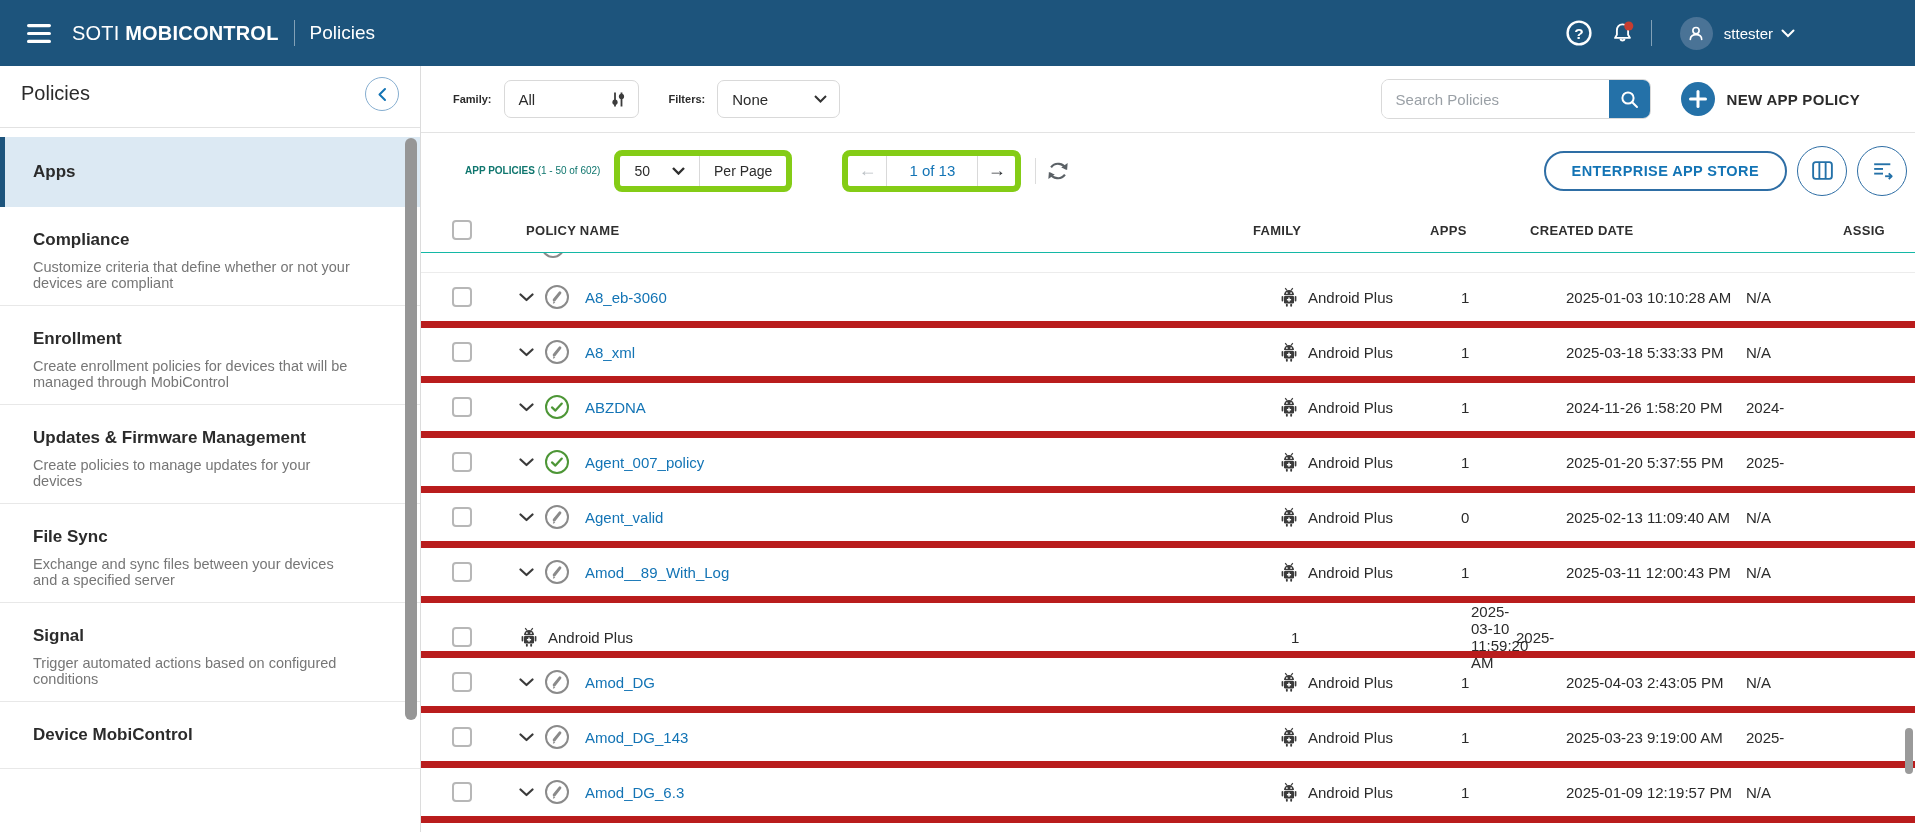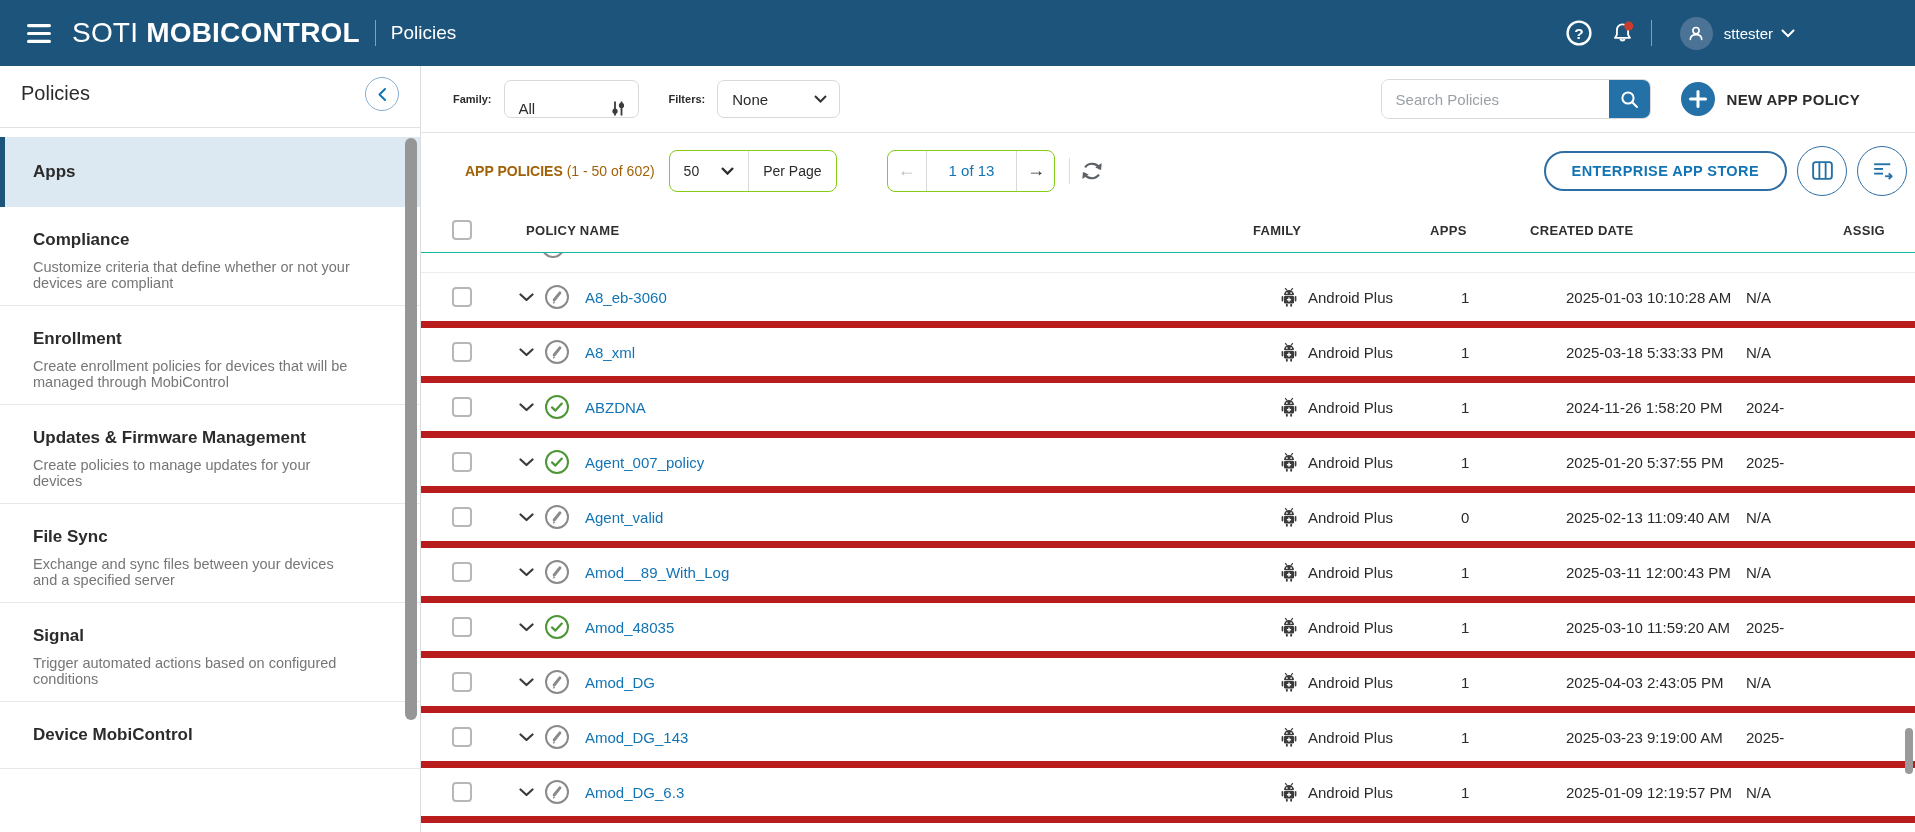--- a/index.html
+++ b/index.html
@@ -2,21 +2,21 @@
 <html><head>
 <meta charset="utf-8">
 <style>
 * { margin:0; padding:0; box-sizing:border-box; }
 html,body { width:1915px; height:832px; }
 body { font-family:"Liberation Sans",sans-serif; background:#fff; color:#2b2b2b; overflow:hidden; position:relative; }
 
 
 .topbar { height:66px; background:#1d547c; display:flex; align-items:center; padding-left:27px; }
 .burger { cursor:pointer; display:flex; }
-.brand { margin-left:21px; font-size:28px; color:#fff; letter-spacing:.2px; white-space:nowrap; }
+.brand { margin-left:21px; font-size:20px; color:#fff; letter-spacing:.2px; white-space:nowrap; }
 .brand .b1 { font-weight:400; }
 .brand .b2 { font-weight:800; }
 .tb-vline { width:1px; height:26px; background:rgba(255,255,255,.45); margin:0 15px; }
 .tb-title { color:#fff; font-size:19px; }
 .tb-right { margin-left:auto; display:flex; align-items:center; margin-right:120px; }
 .tb-icon { display:flex; align-items:center; cursor:pointer; }
 .bell-wrap { position:relative; margin-left:16px; }
 .avatar { width:33px; height:33px; border-radius:50%; background:#4a7396; display:flex; align-items:center; justify-content:center; margin-left:13px; cursor:pointer; }
 .tb-user { color:#fff; font-size:15px; margin-left:11px; cursor:pointer; }
 .tb-chev { margin-left:8px; display:flex; cursor:pointer; }
@@ -32,35 +32,35 @@
 .side-item-title { font-size:17px; font-weight:bold; color:#2b2b2b; line-height:22px; margin-bottom:8px; }
 .side-item-desc { font-size:14.5px; color:#767676; line-height:16px; width:318px; }
 .side-scroll { position:absolute; left:405px; top:72px; width:12px; height:582px; background:#969696; border-radius:6px; cursor:pointer; }
 
 
 .main { position:absolute; left:421px; top:66px; width:1494px; height:766px; }
 
 .filter-row { height:67px; border-bottom:1px solid #e3e3e3; display:flex; align-items:center; padding-left:32px; }
 .flabel { font-size:11px; font-weight:bold; color:#2b2b2b; }
 .dd { height:38px; border:1px solid #d9d9d9; border-radius:7px; background:#fff; display:flex; align-items:center; justify-content:space-between; padding:0 12px 0 14px; font-size:15px; color:#2b2b2b; margin-left:12px; cursor:pointer; }
-.dd-family { width:135px;align-items:flex-end; }
+.dd-family { width:135px; }
 .dd-filters { width:123px; }
 .ml30 { margin-left:30px; }
 .search-wrap { margin-left:auto; display:flex; height:40px; width:270px; border:1px solid #d9d9d9; border-radius:8px; overflow:hidden; background:#fff; }
 .search-input { border:none; outline:none; flex:1; padding:0 14px; font-size:15px; font-family:"Liberation Sans",sans-serif; color:#444; }
 .search-input::placeholder { color:#9aa0a6; }
 .search-btn { width:44px; background:#2471a8; border:none; display:flex; align-items:center; justify-content:center; cursor:pointer; }
 .new-btn { margin-left:30px; margin-right:55px; display:flex; align-items:center; cursor:pointer; }
 .plus-circle { width:34px; height:34px; border-radius:50%; background:#2471a8; display:flex; align-items:center; justify-content:center; }
 .new-label { margin-left:12px; font-size:15px; font-weight:bold; color:#2b2b2b; letter-spacing:.3px; white-space:nowrap; }
 
 .toolbar { height:75px; display:flex; align-items:center; padding-left:44px; }
-.tb-titlegrp { font-size:14px; color:#a16207; white-space:nowrap; }
+.tb-titlegrp { font-size:10px; color:#0f766e; white-space:nowrap; }
 .tb-titlegrp b { font-weight:bold; }
-.pill-ctl { display:flex; align-items:center; height:42px; border:1px solid #84cc16; border-radius:8px; background:#fff; overflow:hidden; }
+.pill-ctl { display:flex; align-items:center; height:42px; border:6px solid #84cc16; border-radius:8px; background:#fff; overflow:hidden; }
 .perpage { margin-left:14px; }
 .pp-cell1 { display:flex; align-items:center; gap:22px; padding:0 14px; font-size:14px; cursor:pointer; height:100%; }
 .pp-cell2 { display:flex; align-items:center; padding:0 14px; font-size:14px; border-left:1px solid #d9d9d9; height:100%; }
 .pager { margin-left:50px; }
 .pg-btn { width:38px; height:100%; display:flex; align-items:center; justify-content:center; font-size:18px; cursor:pointer; }
 .pg-prev { color:#b9bfc4; }
 .pg-next { color:#2f3337; border-left:1px solid #d9d9d9; }
 .pg-ind { padding:0 22px; font-size:15px; color:#1374b5; border-left:1px solid #d9d9d9; height:100%; display:flex; align-items:center; }
 .tb-sep { width:1px; height:26px; background:#dcdcdc; margin-left:14px; }
 .refresh-btn { margin-left:9px; display:flex; align-items:center; cursor:pointer; }
@@ -511,35 +511,20 @@
         <line x1="6.9" y1="12.7" x2="11.1" y2="12.7" stroke="#fff" stroke-width="1.4"></line>
       </svg>
       <span>Android Plus</span>
     </span>
     <span class="cell-apps">1</span>
     <span class="cell-created">2025-03-11 12:00:43 PM</span>
     <span class="cell-assigned">N/A</span>
   </div>
       <div class="row grid-cols">
     <span class="cb"></span>
-    <span class="cell-name">
-      <span class="expand">
-        <svg width="15" height="9">
-              <polyline points="1.5,1.5 7.5,7 13.5,1.5" stroke="#3a3a3a" stroke-width="2.2" fill="none" stroke-linecap="round" stroke-linejoin="round"></polyline>
-            </svg>
-      </span>
-
-      <span class="status-ic">
-        <svg width="26" height="26">
-          <circle cx="13" cy="13" r="11" stroke="#4d9636" stroke-width="2" fill="none"></circle>
-          <polyline points="8,13.4 11.4,16.6 17.8,9.6" stroke="#4d9636" stroke-width="2.2" fill="none" stroke-linecap="round" stroke-linejoin="round"></polyline>
-        </svg>
-      </span>
-      <a class="pname">Amod_48035</a>
-    </span>
     <span class="cell-family">
       <svg width="18" height="20" viewBox="0 0 18 20">
         <line x1="5.2" y1="1.2" x2="6.9" y2="3.4" stroke="#3b3b3b" stroke-width="1.2"></line>
         <line x1="12.8" y1="1.2" x2="11.1" y2="3.4" stroke="#3b3b3b" stroke-width="1.2"></line>
         <path d="M4 8 A5 5 0 0 1 14 8 Z" fill="#3b3b3b"></path>
         <circle cx="6.9" cy="6.1" r="0.9" fill="#fff"></circle>
         <circle cx="11.1" cy="6.1" r="0.9" fill="#fff"></circle>
         <rect x="4" y="8.8" width="10" height="7.8" rx="1.4" fill="#3b3b3b"></rect>
         <rect x="1.6" y="9" width="1.7" height="5.4" rx="0.85" fill="#3b3b3b"></rect>
         <rect x="14.7" y="9" width="1.7" height="5.4" rx="0.85" fill="#3b3b3b"></rect>

